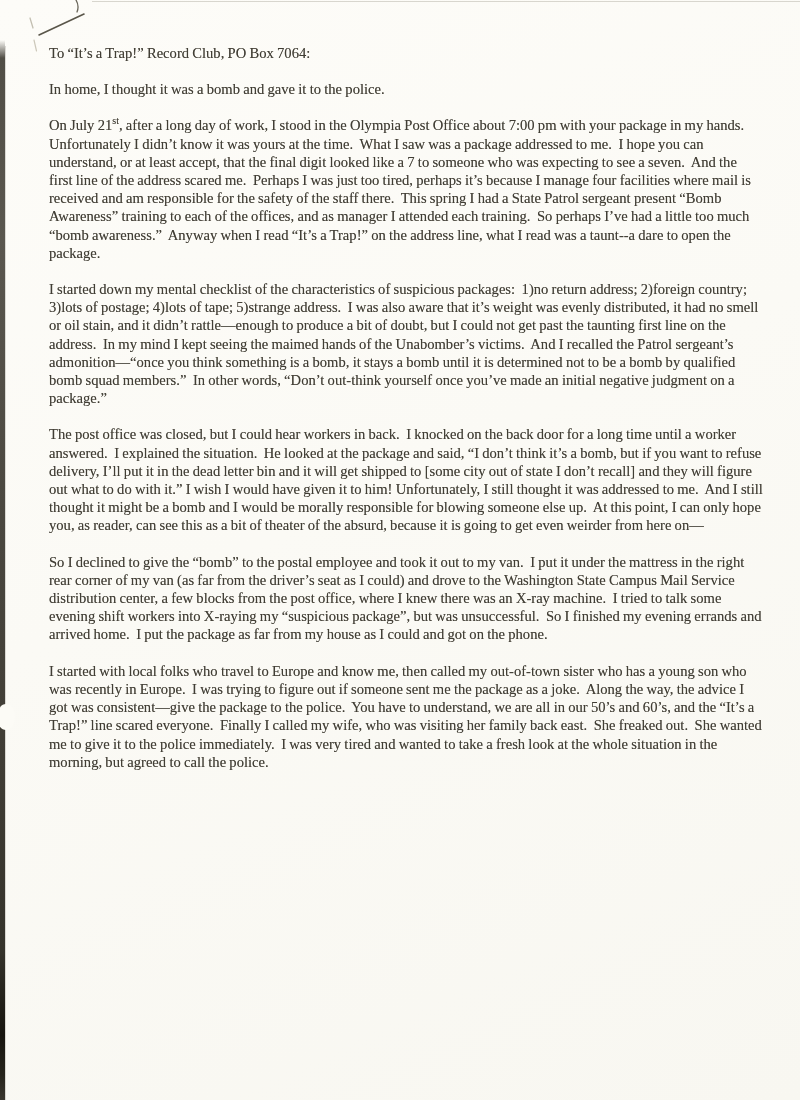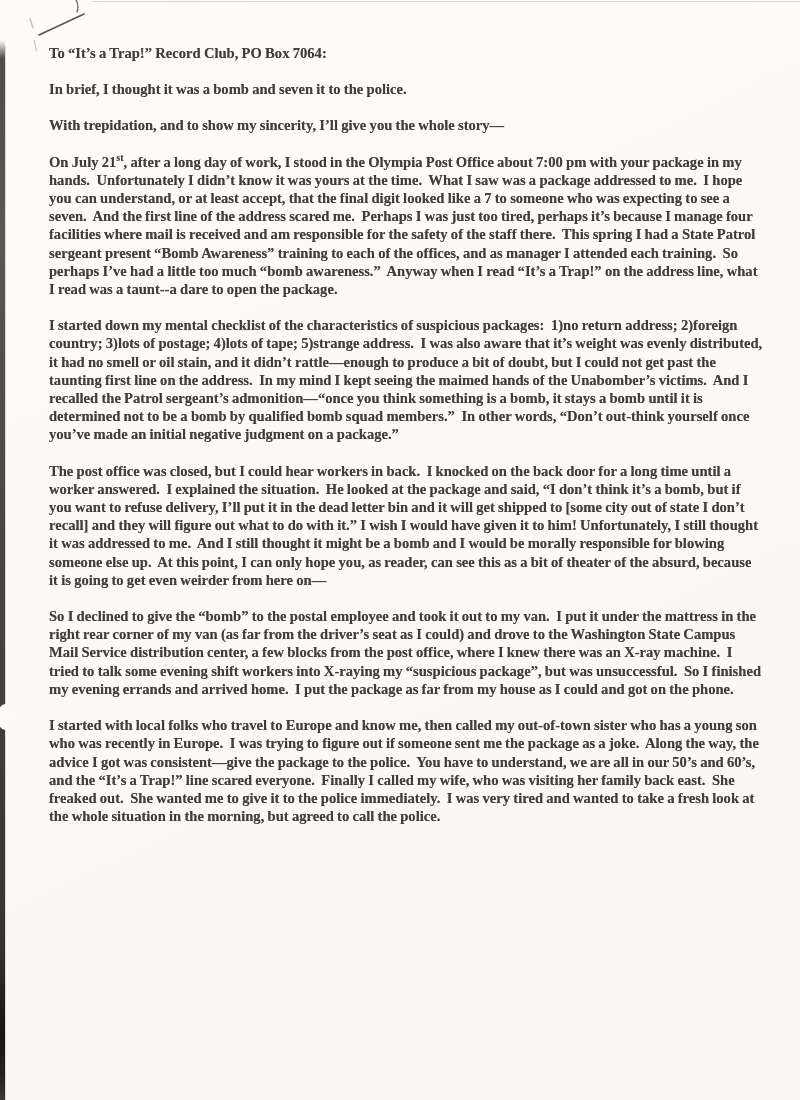--- a/index.html
+++ b/index.html
@@ -34,21 +34,21 @@
     position:absolute;left:-3px;top:704px;width:18px;height:26px;
     background:#fcfbf6;border-radius:50%;
   }
   .pen-mark{position:absolute;left:0;top:0;}
   .letter{
     position:absolute;left:49px;top:44px;width:714px;
     font-size:14.6px;line-height:18.2px;
     text-shadow:0 0 0.5px rgba(62,58,48,0.5);
     word-spacing:-0.4px;
   }
-  .letter p{margin:0 0 18px 0;white-space:pre-wrap;font-weight:bold;}
+  .letter p{margin:0 0 18px 0;white-space:pre-wrap;}
   sup{font-size:10px;line-height:0;vertical-align:super;}
 </style>
 </head>
 <body>
 
 <div class="page">
 
   <div class="edge-left"></div>
   <div class="edge-left-inner"></div>
   <div class="edge-top"></div>
@@ -59,23 +59,22 @@
     <path d="M76,0 Q79.5,6 77,12" stroke="#6a665a" stroke-width="1.3" fill="none" stroke-linecap="round"></path>
     <line x1="30" y1="18" x2="33" y2="28" stroke="#c3bfb1" stroke-width="1.3" stroke-linecap="round"></line>
     <line x1="34" y1="40" x2="36.5" y2="51" stroke="#ccc8ba" stroke-width="1.2" stroke-linecap="round"></line>
   </svg>
 
   <div class="letter">
 
     <p>To “It’s a Trap!” Record Club, PO Box 7064:</p>
 
 
-    <p>In brief, I thought it was a bomb and seven it to the police.</p>
+    <p>In home, I thought it was a bomb and gave it to the police.</p>
 
-    <p>With trepidation, and to show my sincerity, I’ll give you the whole story—</p>
 
     <p><span>On July 21</span><sup>st</sup><span>, after a long day of work, I stood in the Olympia Post Office about 7:00 pm with your package in my hands.  Unfortunately I didn’t know it was yours at the time.  What I saw was a package addressed to me.  I hope you can understand, or at least accept, that the final digit looked like a 7 to someone who was expecting to see a seven.  And the first line of the address scared me.  Perhaps I was just too tired, perhaps it’s because I manage four facilities where mail is received and am responsible for the safety of the staff there.  This spring I had a State Patrol sergeant present “Bomb Awareness” training to each of the offices, and as manager I attended each training.  So perhaps I’ve had a little too much “bomb awareness.”  Anyway when I read “It’s a Trap!” on the address line, what I read was a taunt--a dare to open the package.</span></p>
 
     <p>I started down my mental checklist of the characteristics of suspicious packages:  1)no return address; 2)foreign country; 3)lots of postage; 4)lots of tape; 5)strange address.  I was also aware that it’s weight was evenly distributed, it had no smell or oil stain, and it didn’t rattle—enough to produce a bit of doubt, but I could not get past the taunting first line on the address.  In my mind I kept seeing the maimed hands of the Unabomber’s victims.  And I recalled the Patrol sergeant’s admonition—“once you think something is a bomb, it stays a bomb until it is determined not to be a bomb by qualified bomb squad members.”  In other words, “Don’t out-think yourself once you’ve made an initial negative judgment on a package.”</p>
 
     <p>The post office was closed, but I could hear workers in back.  I knocked on the back door for a long time until a worker answered.  I explained the situation.  He looked at the package and said, “I don’t think it’s a bomb, but if you want to refuse delivery, I’ll put it in the dead letter bin and it will get shipped to [some city out of state I don’t recall] and they will figure out what to do with it.” I wish I would have given it to him! Unfortunately, I still thought it was addressed to me.  And I still thought it might be a bomb and I would be morally responsible for blowing someone else up.  At this point, I can only hope you, as reader, can see this as a bit of theater of the absurd, because it is going to get even weirder from here on—</p>
 
     <p>So I declined to give the “bomb” to the postal employee and took it out to my van.  I put it under the mattress in the right rear corner of my van (as far from the driver’s seat as I could) and drove to the Washington State Campus Mail Service distribution center, a few blocks from the post office, where I knew there was an X-ray machine.  I tried to talk some evening shift workers into X-raying my “suspicious package”, but was unsuccessful.  So I finished my evening errands and arrived home.  I put the package as far from my house as I could and got on the phone.</p>
 
     <p>I started with local folks who travel to Europe and know me, then called my out-of-town sister who has a young son who was recently in Europe.  I was trying to figure out if someone sent me the package as a joke.  Along the way, the advice I got was consistent—give the package to the police.  You have to understand, we are all in our 50’s and 60’s, and the “It’s a Trap!” line scared everyone.  Finally I called my wife, who was visiting her family back east.  She freaked out.  She wanted me to give it to the police immediately.  I was very tired and wanted to take a fresh look at the whole situation in the morning, but agreed to call the police.</p>

